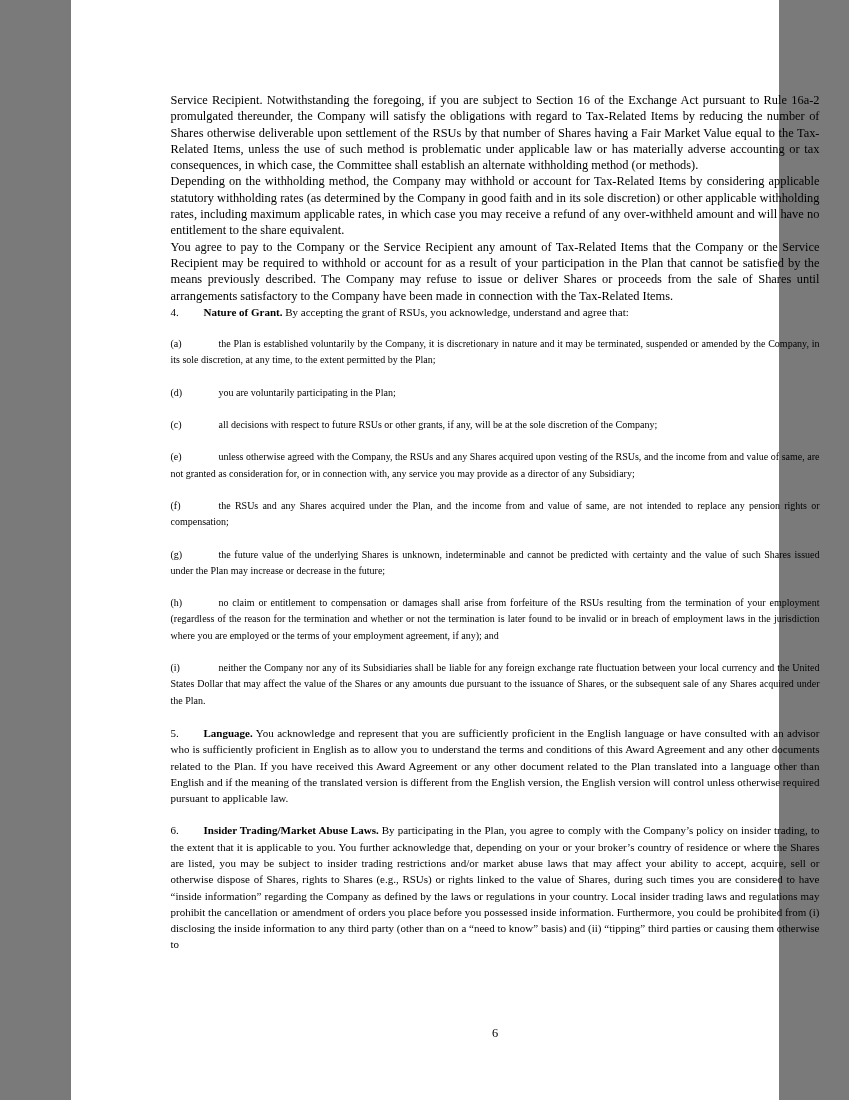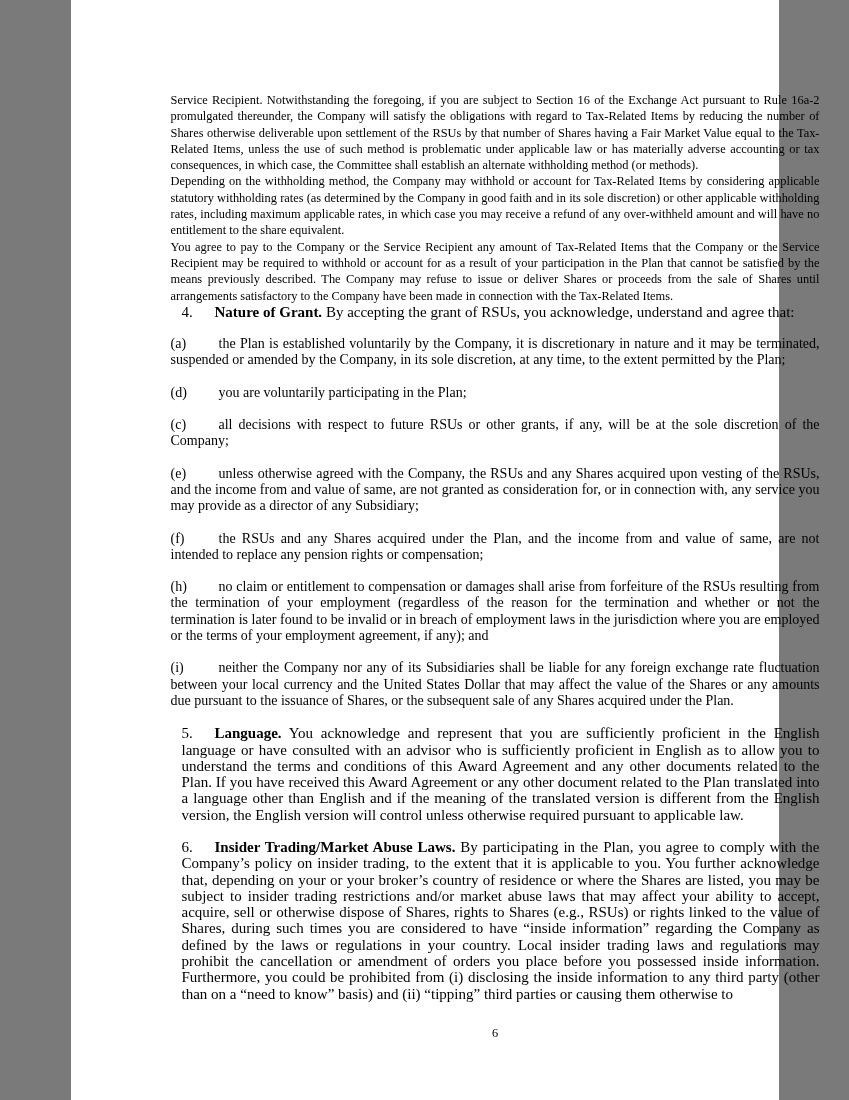--- a/index.html
+++ b/index.html
@@ -25,40 +25,39 @@
   }
   p.para {
     margin: 0 0 0 0;
     font-size: 12.4px;
     line-height: 16.3px;
     text-align: justify;
     text-indent: 0;
   }
   .numbered {
     display: block;
-    font-size: 15px;
+    font-size: 11px;
     line-height: 16.3px;
     text-align: justify;
-    margin-left: 11px;
   }
   .numbered .num {
     display: inline-block;
     width: 33px;
     text-indent: 0;
   }
   .bold {
     font-weight: bold;
   }
   .lettered .letter {
     display: inline-block;
     width: 48px;
   }
   .lettered {
     display: block;
-    font-size: 14px;
+    font-size: 10px;
     line-height: 16.3px;
     text-align: justify;
   }
   .pagenum {
     position: absolute;
     top: 1026px;
     left: 0;
     width: 849px;
     text-align: center;
     font-size: 12.4px;
@@ -86,20 +85,21 @@
 
 
     <div class="lettered block"><span class="letter">(d)</span><span>you are voluntarily participating in the Plan;</span></div>
 
     <div class="lettered block"><span class="letter">(c)</span><span>all decisions with respect to future RSUs or other grants, if any, will be at the sole discretion of the Company;</span></div>
 
     <div class="lettered block"><span class="letter">(e)</span><span>unless otherwise agreed with the Company, the RSUs and any Shares acquired upon vesting of the RSUs, and the income from and value of same, are not granted as consideration for, or in connection with, any service you may provide as a director of any Subsidiary;</span></div>
 
     <div class="lettered block"><span class="letter">(f)</span><span>the RSUs and any Shares acquired under the Plan, and the income from and value of same, are not intended to replace any pension rights or compensation;</span></div>
 
+    <div class="lettered block"><span class="letter">(g)</span><span>the future value of the underlying Shares is unknown, indeterminable and cannot be predicted with certainty and the value of such Shares issued under the Plan may increase or decrease in the future;</span></div>
 
     <div class="lettered block"><span class="letter">(h)</span><span>no claim or entitlement to compensation or damages shall arise from forfeiture of the RSUs resulting from the termination of your employment (regardless of the reason for the termination and whether or not the termination is later found to be invalid or in breach of employment laws in the jurisdiction where you are employed or the terms of your employment agreement, if any); and</span></div>
 
     <div class="lettered block"><span class="letter">(i)</span><span>neither the Company nor any of its Subsidiaries shall be liable for any foreign exchange rate fluctuation between your local currency and the United States Dollar that may affect the value of the Shares or any amounts due pursuant to the issuance of Shares, or the subsequent sale of any Shares acquired under the Plan.</span></div>
 
     <div class="numbered block"><span class="num">5.</span><span class="bold">Language.</span><span> You acknowledge and represent that you are sufficiently proficient in the English language or have consulted with an advisor who is sufficiently proficient in English as to allow you to understand the terms and conditions of this Award Agreement and any other documents related to the Plan.  If you have received this Award Agreement or any other document related to the Plan translated into a language other than English and if the meaning of the translated version is different from the English version, the English version will control unless otherwise required pursuant to applicable law.</span></div>
 
     <div class="numbered block"><span class="num">6.</span><span class="bold">Insider Trading/Market Abuse Laws.</span><span> By participating in the Plan, you agree to comply with the Company’s policy on insider trading, to the extent that it is applicable to you. You further acknowledge that, depending on your or your broker’s country of residence or where the Shares are listed, you may be subject to insider trading restrictions and/or market abuse laws that may affect your ability to accept, acquire, sell or otherwise dispose of Shares, rights to Shares (e.g., RSUs) or rights linked to the value of Shares, during such times you are considered to have “inside information” regarding the Company as defined by the laws or regulations in your country. Local insider trading laws and regulations may prohibit the cancellation or amendment of orders you place before you possessed inside information. Furthermore, you could be prohibited from (i) disclosing the inside information to any third party (other than on a “need to know” basis) and (ii) “tipping” third parties or causing them otherwise to</span></div>
 
   </div>

